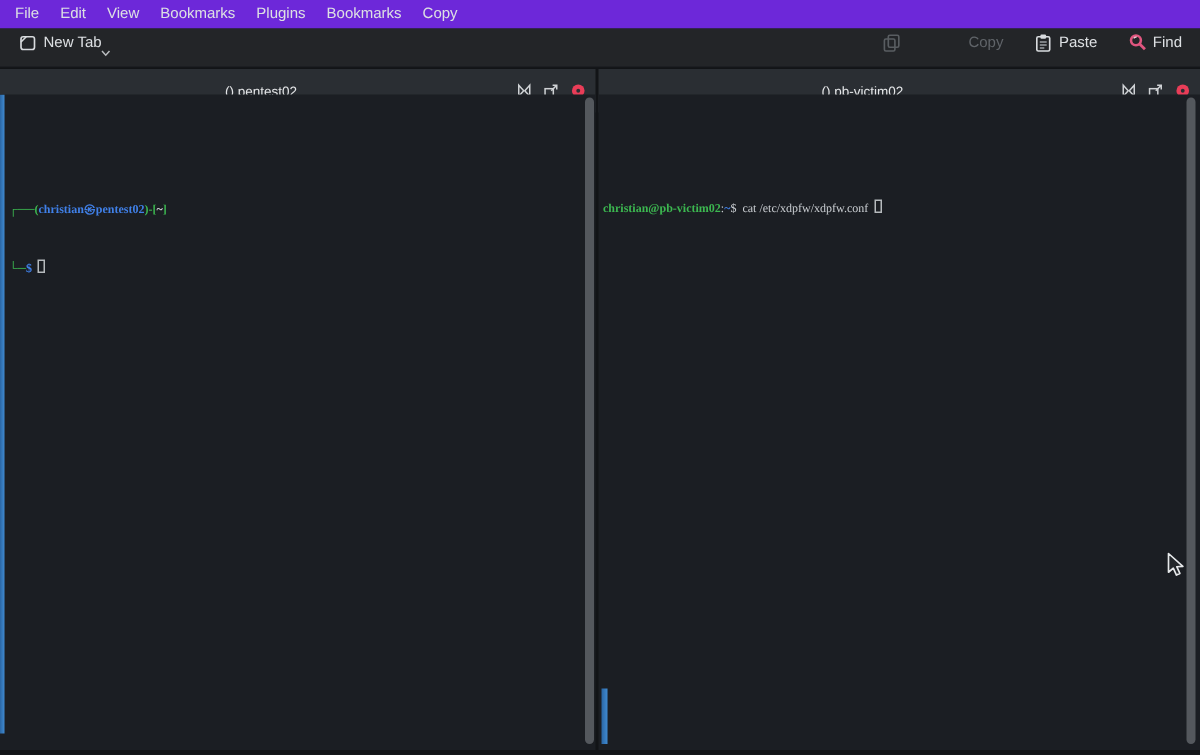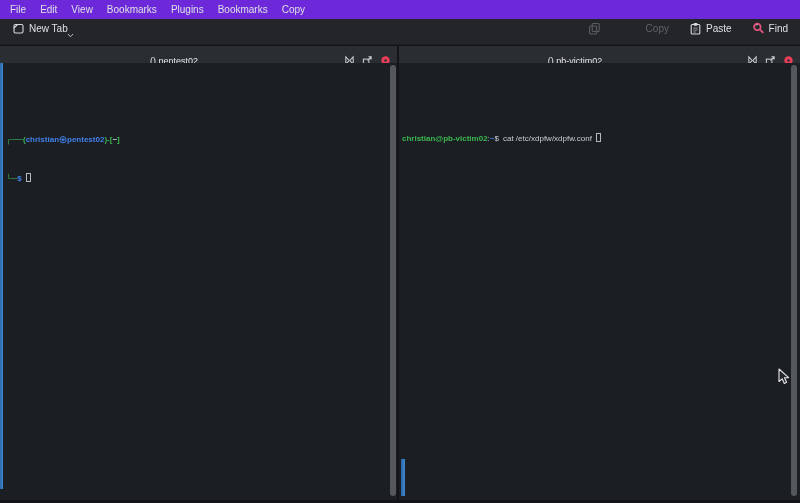--- a/index.html
+++ b/index.html
@@ -78,21 +78,21 @@
     white-space: nowrap;
     overflow: hidden;
   }
   .pane-icons { display: flex; align-items: center; gap: 5px; }
   .pane-icon { width: 13px; height: 13px; display: flex; align-items: center; justify-content: center; }
 
   .terminal {
     position: absolute;
     top: 17px; left: 0; right: 0; bottom: 0;
     background: #1b1e23;
-    font-family: Liberation Sans, sans-serif;
+    font-family: Liberation Serif, serif;
     font-size: 8px;
     line-height: 13px;
     color: #c9cdd1;
     white-space: pre;
     overflow: hidden;
   }
   .term-content-left  { padding: 5px 0 0 6px; }
   .term-content-right { padding: 4px 0 0 3px; }
 
   .fg-green { color: #3cb750; font-weight: bold; }

